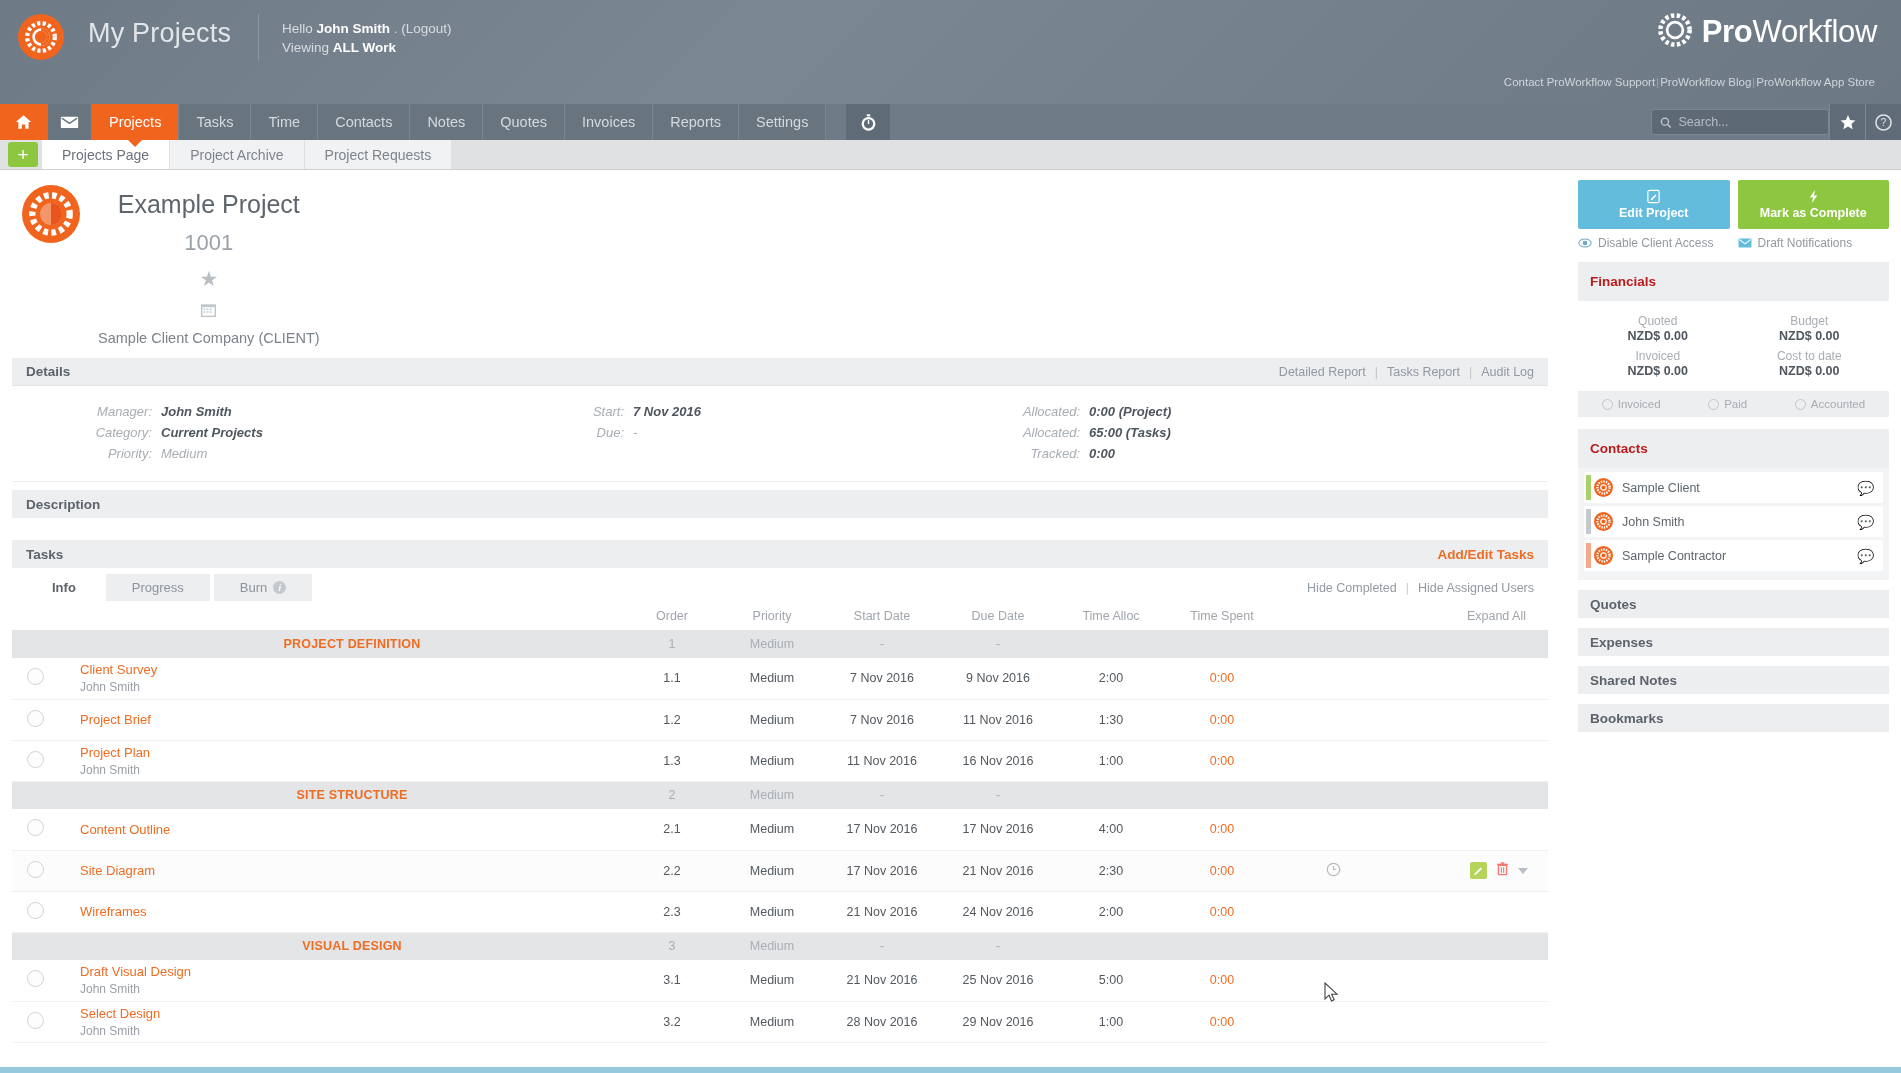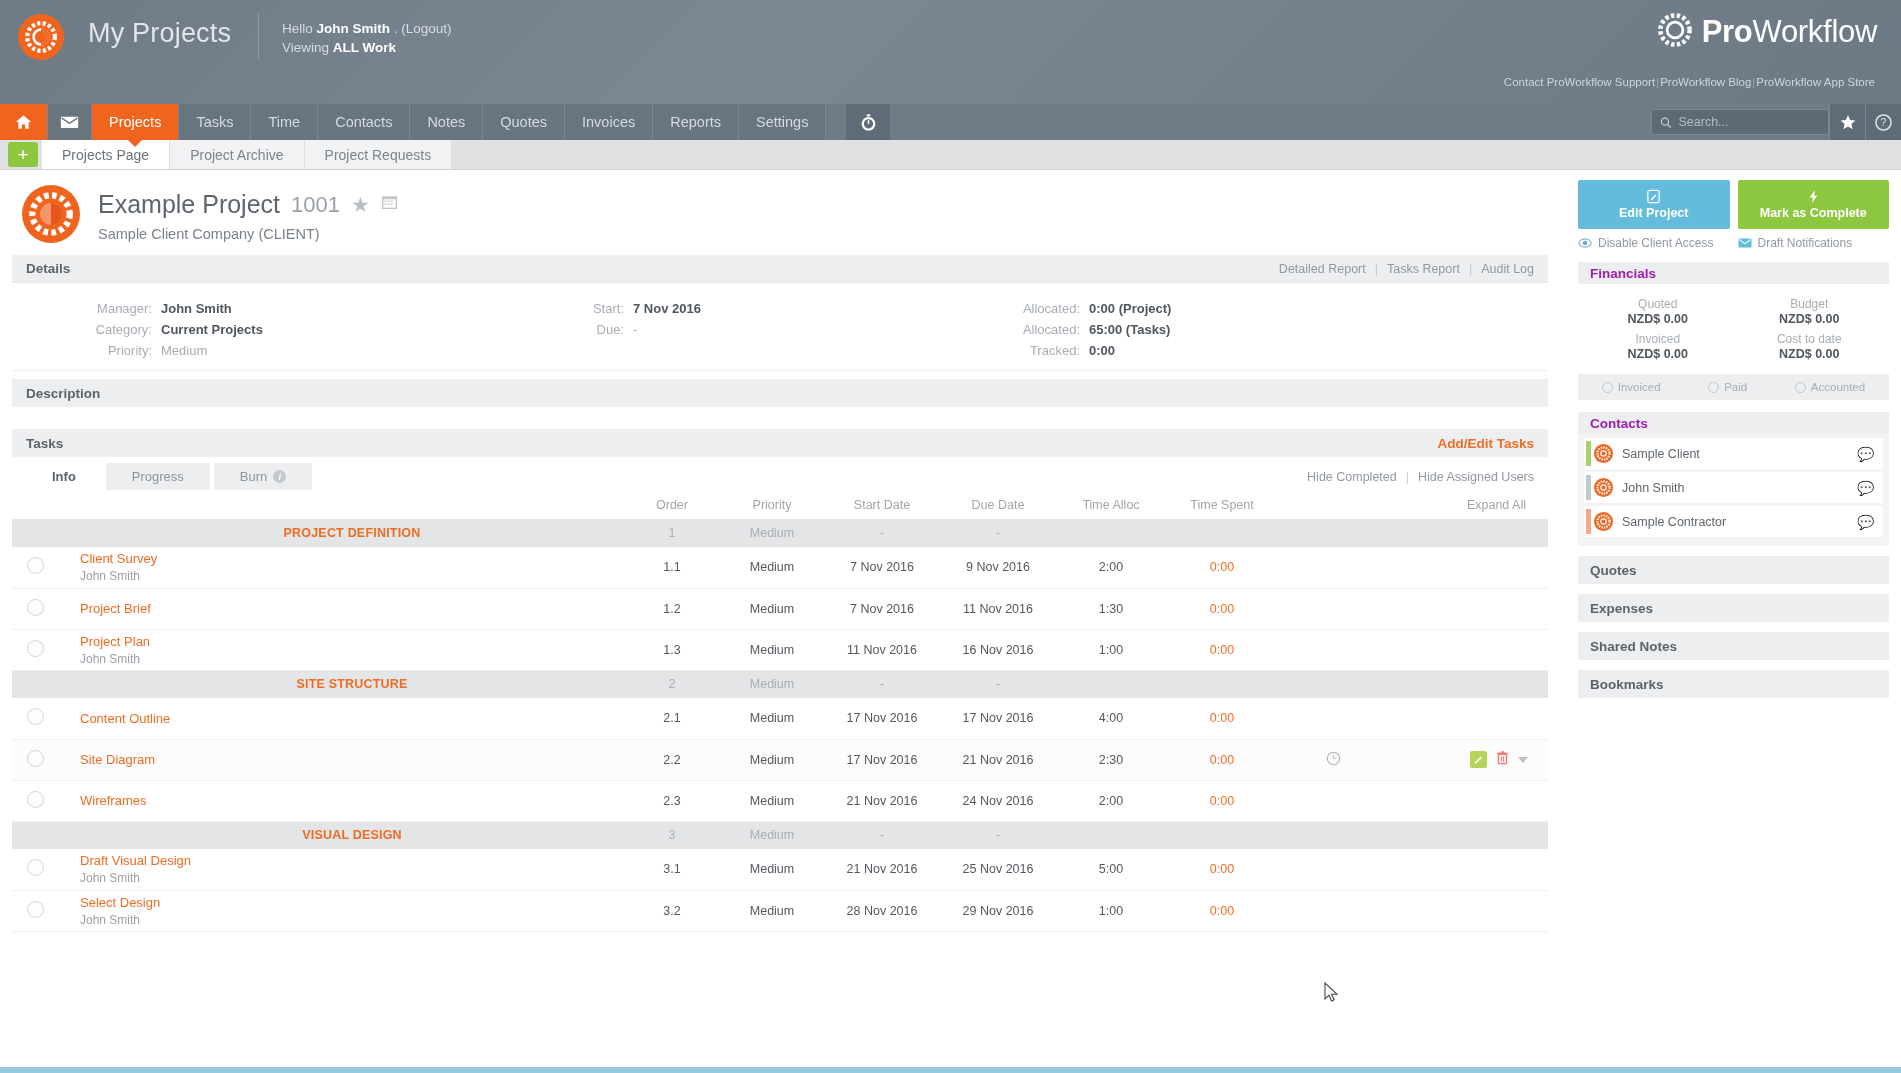--- a/index.html
+++ b/index.html
@@ -137,42 +137,43 @@
 
   
   .proj-head { display: flex; align-items: flex-start; padding: 15px 0 12px 22px; }
   .proj-avatar {
     width: 58px; height: 58px; border-radius: 50%;
     background: #f0641e; display: flex; align-items: center; justify-content: center;
     flex: 0 0 58px;
   }
   .proj-avatar svg { width: 46px; height: 46px; }
   .proj-titles { margin-left: 18px; padding-top: 5px; }
-  .proj-name-row { display: flex; align-items: center; gap: 11px; }
+  .proj-name-row { display: flex; align-items: center; gap: 11px; flex-direction: column; }
   .proj-name { font-size: 25px; color: #5e656c; font-weight: 400; }
   .proj-num { font-size: 22px; color: #9aa1a8; }
   .icon-star { color: #b8bec4; font-size: 21px; cursor: pointer; }
   .icon-cal { color: #b8bec4; font-size: 18px; cursor: pointer; }
   .proj-client { font-size: 14.5px; color: #7b828a; margin-top: 7px; }
 
   
   .panel { margin: 0 22px 0 12px; background: #fff; }
   .panel-head {
     background: #eceef0; height: 28px; display: flex; align-items: center;
     padding: 0 14px; justify-content: space-between;
     border-bottom: 1px solid #e2e4e6;
   }
   .panel-head .ttl { font-size: 13.5px; color: #5c636a; font-weight: bold; }
   .panel-links { font-size: 12.5px; color: #9299a0; display: flex; gap: 9px; }
   .panel-links a { color: #9299a0; text-decoration: none; cursor: pointer; }
   .panel-links .sep { color: #c3c8cc; }
 
   .details-body {
-    display: flex; padding: 17px 0 10px 0;
+    display: flex; padding: 17px 0 18px 0;
     border-bottom: 1px solid #edeff1;
+    font-style: italic;
   }
   .dcol { display: flex; flex-direction: column; gap: 3px; }
   .dcol.c1 { width: 560px; padding-left: 62px; }
   .dcol.c2 { width: 420px; }
   .dcol.c3 { width: 470px; }
   .drow { display: flex; font-size: 13px; line-height: 18px; }
   .drow .lbl { color: #a7adb3; text-align: right; margin-right: 9px; }
   .dcol.c1 .lbl { width: 78px; }
   .dcol.c2 .lbl { width: 52px; }
   .dcol.c3 .lbl { width: 88px; }
@@ -275,22 +276,22 @@
   .bigbtn svg { width: 15px; height: 15px; }
   .sublinkrow { display: flex; gap: 8px; margin-top: 7px; }
   .sublink {
     flex: 1; display: flex; align-items: center; gap: 6px;
     font-size: 12px; color: #9299a0; cursor: pointer;
   }
   .sublink svg { width: 14px; height: 12px; flex: 0 0 14px; }
 
   .sbpanel { margin-top: 12px; }
   .sbhead {
-    background: #eceef0; height: 22px; display: flex; align-items: center;
-    padding: 0 12px; font-size: 13.5px; color: #a21caf; font-weight: bold;
+    background: #eceef0; height: 39px; display: flex; align-items: center;
+    padding: 0 12px; font-size: 13.5px; color: #b91c1c; font-weight: bold;
   }
   .fin-body {
     background: #fff; padding: 10px 4px 10px 4px;
     display: flex; flex-wrap: wrap;
   }
   .fincell { width: 50%; text-align: center; padding: 3px 0; }
   .fincell .k { font-size: 12px; color: #a7adb3; }
   .fincell .v { font-size: 12.5px; color: #4f565d; font-weight: bold; margin-top: 1px; }
   .fin-foot {
     background: #eceef0; height: 26px; display: flex; align-items: center;

